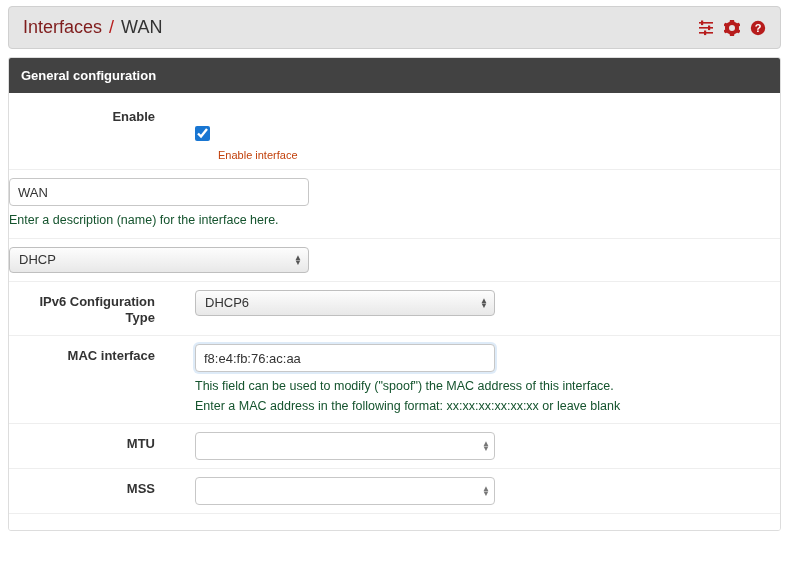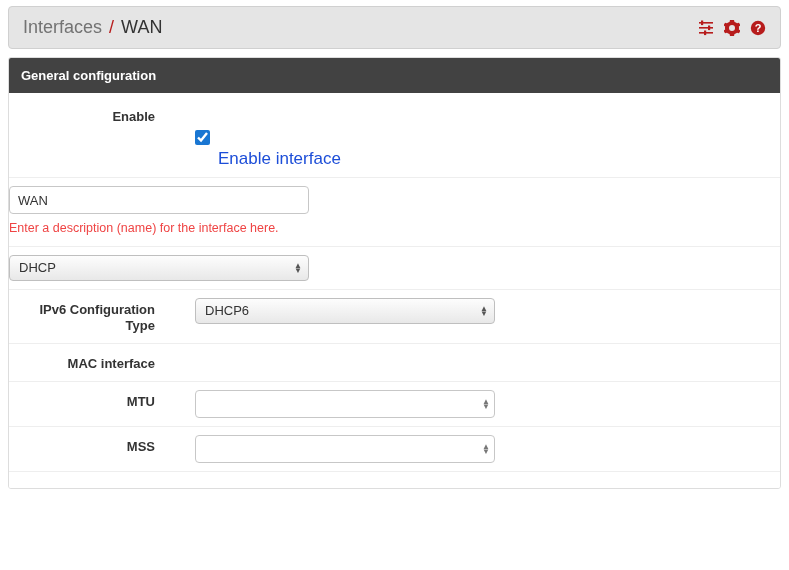--- a/index.html
+++ b/index.html
@@ -14,40 +14,40 @@
     background: #e5e5e5;
     border: 1px solid #d0d0d0;
     border-radius: 4px;
     margin: 6px 8px 8px 8px;
     padding: 10px 14px;
     display: flex;
     align-items: center;
     justify-content: space-between;
   }
   .header-title { font-size: 18px; font-weight: 400; color: #333; }
-  .header-title .crumb-root { color: #737373; }
+  .header-title .crumb-root { color: #7f1d1d; }
   .header-title .crumb-sep { color: #b71c1c; margin: 0 2px; }
   .header-title .crumb-leaf { color: #333; }
   .header-icons { display: flex; gap: 10px; align-items: center; }
   .hicon { width: 16px; height: 16px; display: inline-flex; align-items:center; justify-content:center; color:#b71c1c; cursor:pointer; }
   .hicon svg { width:16px; height:16px; fill:currentColor; }
 
   .panel { margin: 0 8px 10px 8px; border:1px solid #ddd; border-radius:3px; overflow:hidden; }
   .panel-header { background:#424242; color:#fff; font-weight:600; font-size:13px; padding:10px 12px; }
   .panel-body { background:#fff; }
 
   .form-row { display:flex; padding:8px 12px 8px 0; border-top:1px solid #eee;gap:26px; }
   .form-row:first-child { border-top:none; padding-top:12px;}
   .row-label { width:160px; min-width:160px; text-align:right; padding:4px 14px 0 10px; font-weight:600; font-size:13px; color:#333; line-height:1.3; }
   .row-content { flex:1; }
-  .help { color:#ef4444; font-size:12.5px; margin-top:6px; line-height:1.4; }
+  .help { color:#14532d; font-size:12.5px; margin-top:6px; line-height:1.4; }
 
   .chk-wrap { display:flex; align-items:center; gap:8px; }
   input[type="checkbox"] { width:15px; height:15px; accent-color:#1976d2; cursor:pointer; }
-  .chk-label { font-size:17px; color:#1d4ed8;margin-top:44px; }
+  .chk-label { font-size:11px; color:#c2410c;margin-top:44px; }
 
   input[type="text"], .num-input, select {
     font-family: inherit;
     font-size:13px;
     padding:5px 8px;
     border:1px solid #c7c7c7;
     border-radius:4px;
     height:28px;
     background:#fff;
     color:#333;
@@ -151,20 +151,25 @@
           <span class="arrows">
               <span>▲</span>
               <span>▼</span>
             </span>
         </div>
       </div>
     </div>
 
     <div class="form-row">
       <div class="row-label">MAC interface</div>
+      <div class="row-content">
+        <input type="text" class="txt-mac" value="f8:e4:fb:76:ac:aa" style="">
+        <div class="help">This field can be used to modify ("spoof") the MAC address of this interface.</div>
+        <div class="help" style="margin-top:2px">Enter a MAC address in the following format: xx:xx:xx:xx:xx:xx or leave blank</div>
+      </div>
     </div>
 
     <div class="form-row">
       <div class="row-label">MTU</div>
       <div class="row-content">
         <div class="num-wrap">
           <input type="text" class="num-input" value="" style="">
           <span class="num-arrows">
               <span>▲</span>
               <span>▼</span>

